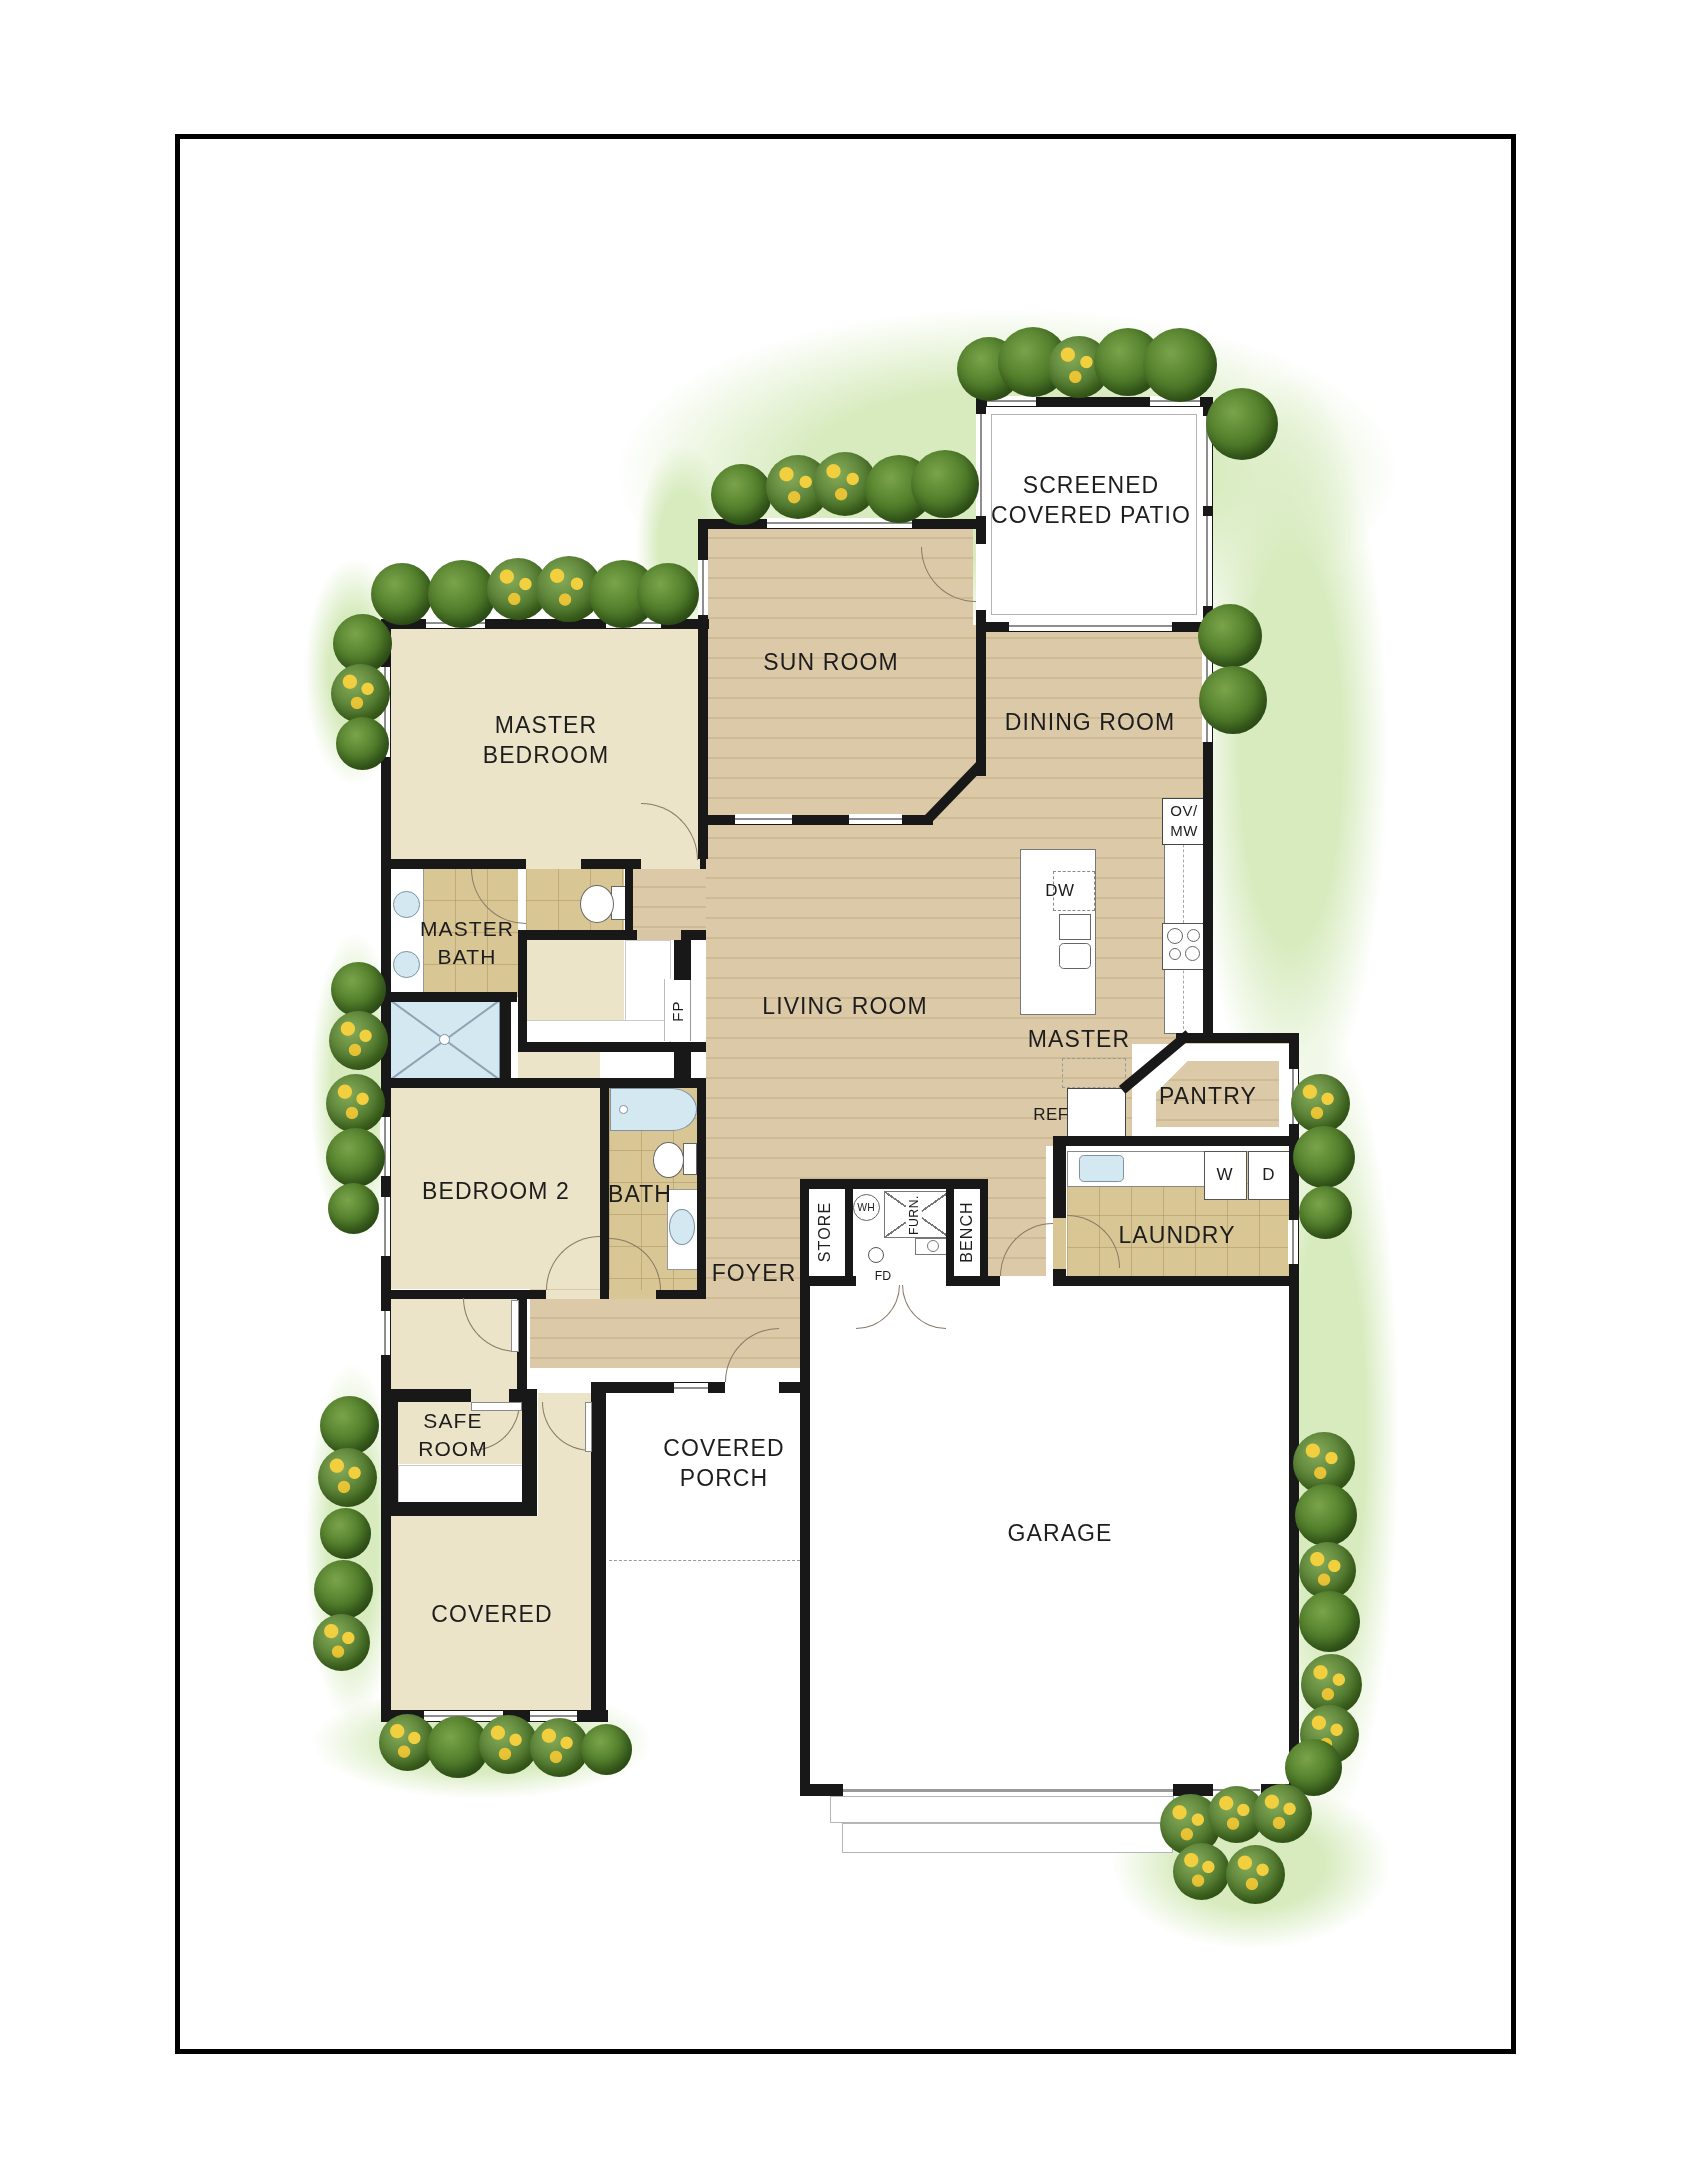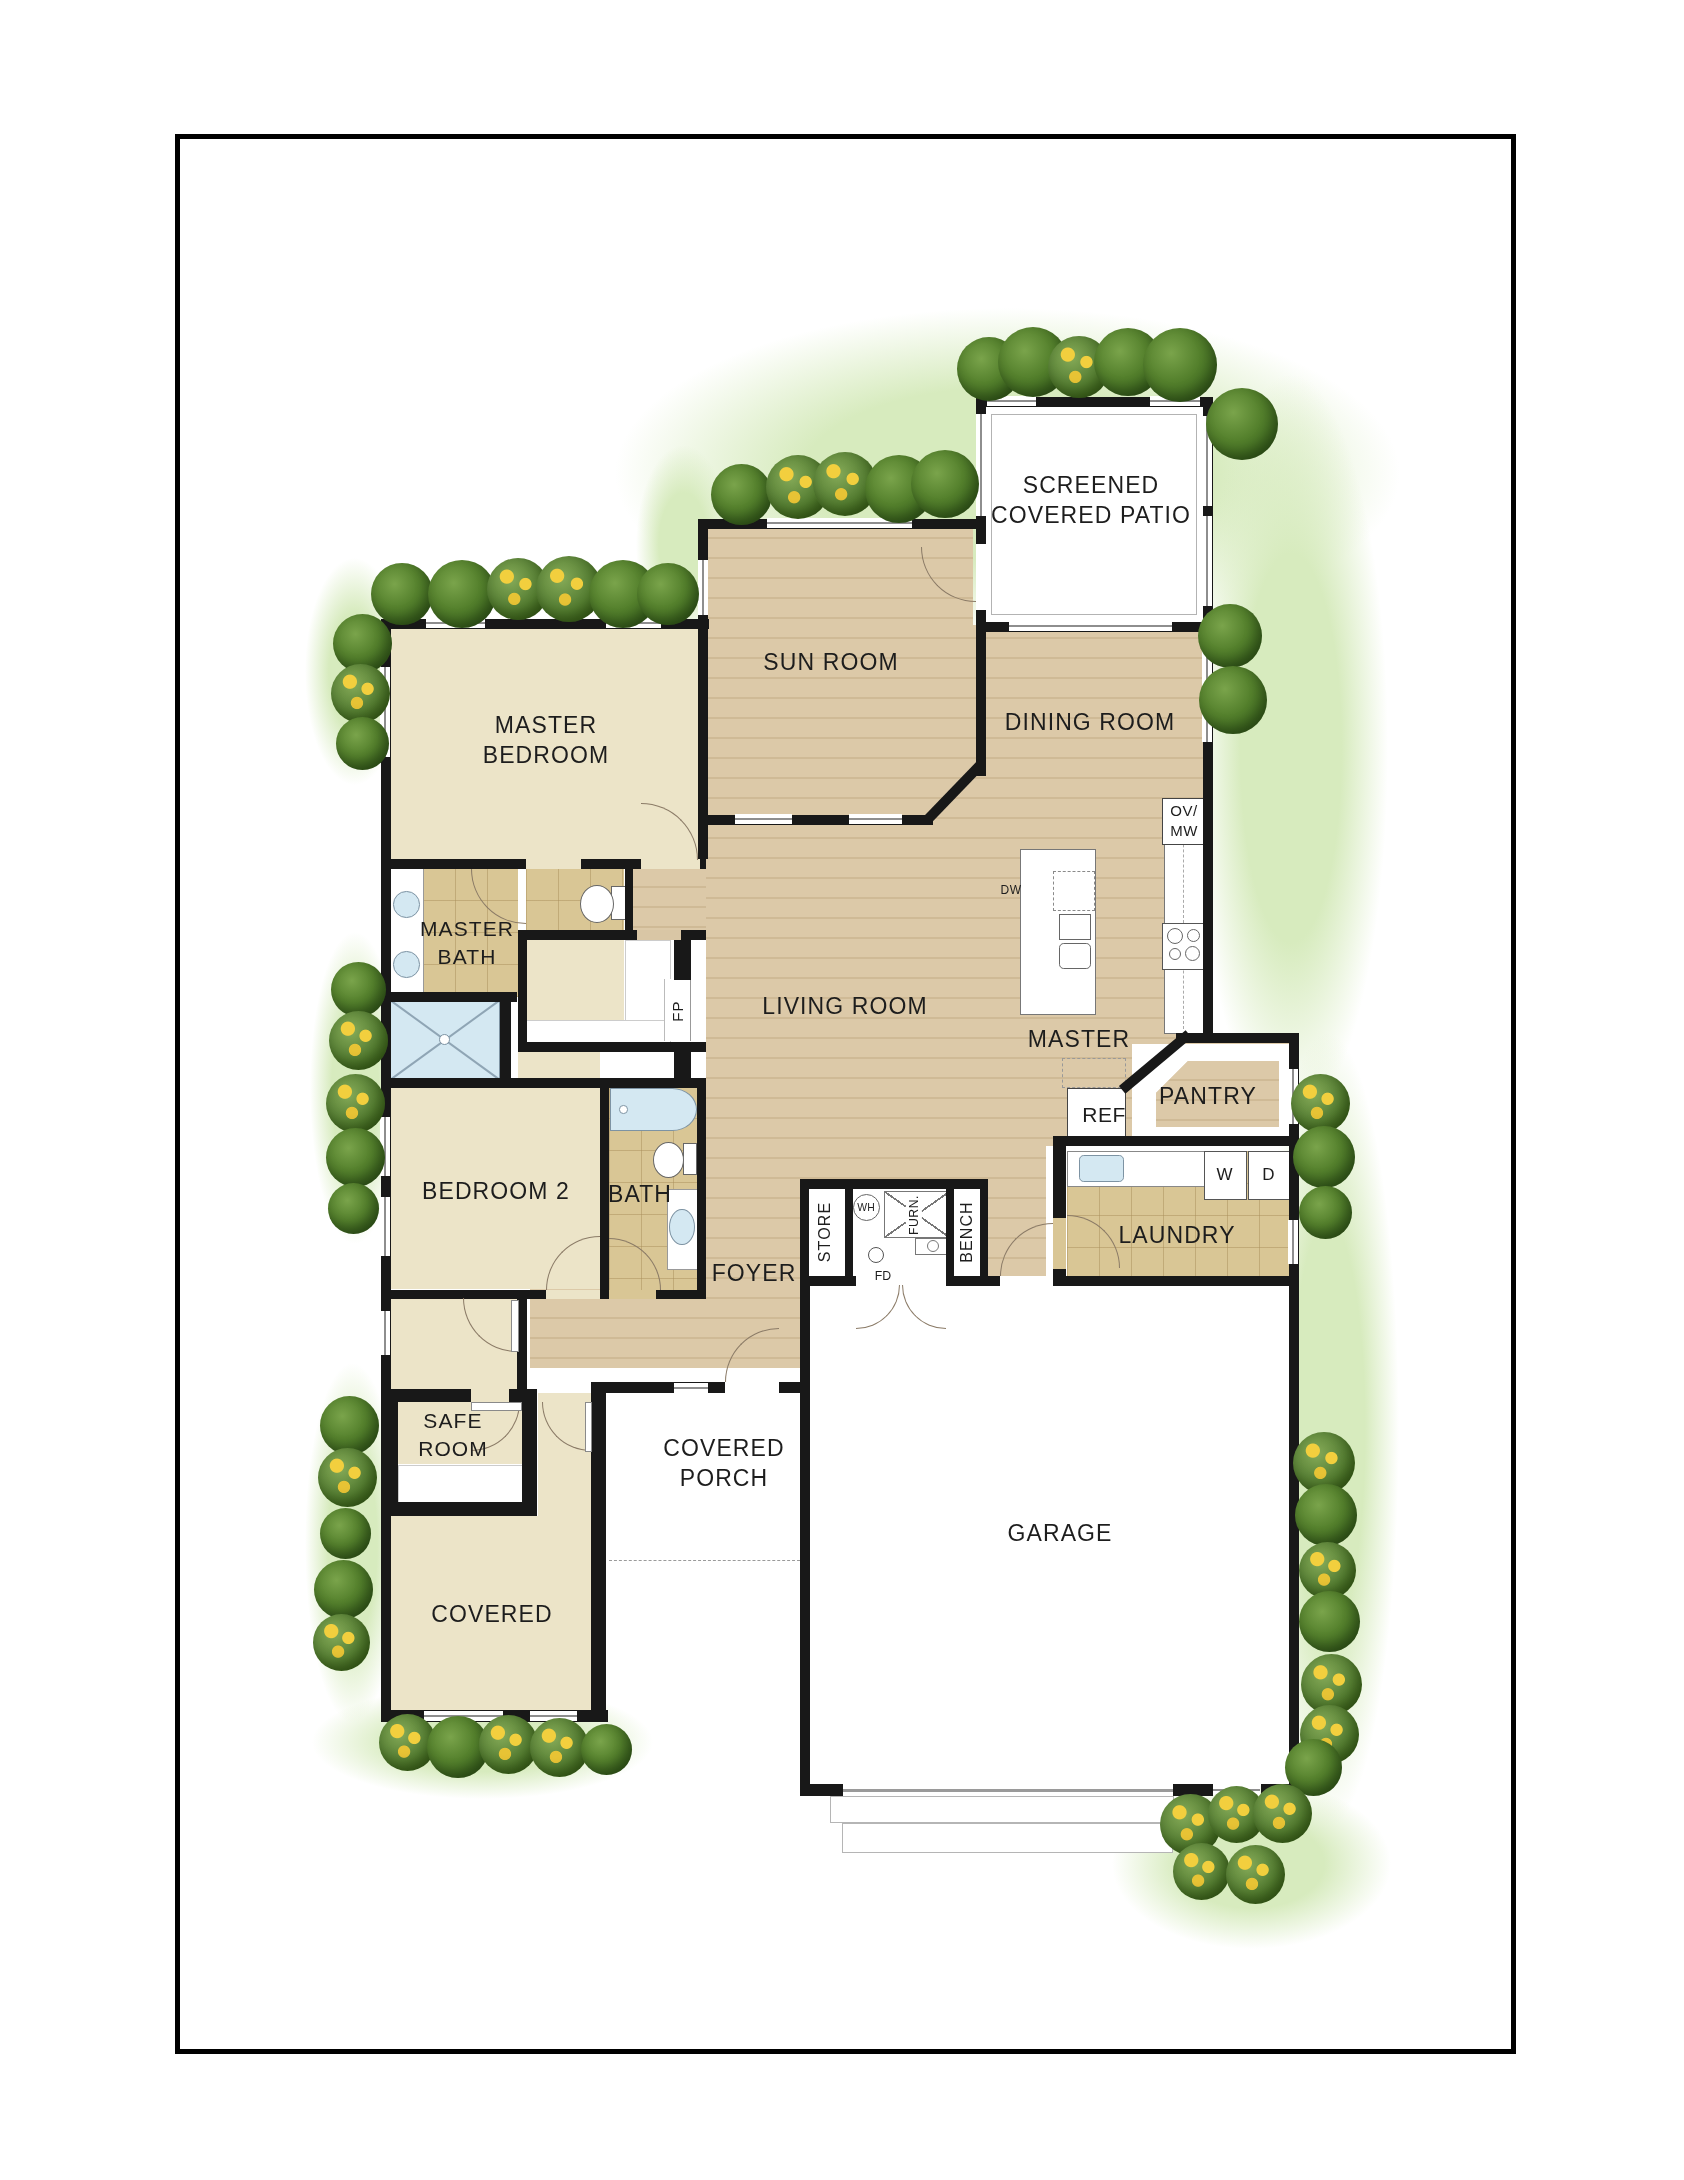--- a/index.html
+++ b/index.html
@@ -277,22 +277,22 @@
   <div class="lbl" style="left:1177px;top:1235px;font-size:23px">LAUNDRY</div>
   <div class="lbl" style="left:754px;top:1273px;font-size:23px">FOYER</div>
   <div class="lbl" style="left:453px;top:1435px;font-size:21px">SAFE
 ROOM</div>
   <div class="lbl" style="left:724px;top:1463px;font-size:23px">COVERED
 PORCH</div>
   <div class="lbl" style="left:492px;top:1614px;font-size:23px">COVERED</div>
   <div class="lbl" style="left:1060px;top:1533px;font-size:23px">GARAGE</div>
   <div class="lbl" style="left:1184px;top:821px;font-size:15px;letter-spacing:0.5px">OV/
 MW</div>
-  <div class="lbl" style="left:1011px;top:891px;font-size:12px;letter-spacing:0.5px">DW</div>
-  <div class="lbl" style="left:1104px;top:1115px;font-size:21px;letter-spacing:0.5px">REF</div>
+  <div class="lbl" style="left:1060px;top:891px;font-size:17px;letter-spacing:0.5px">DW</div>
+  <div class="lbl" style="left:1051px;top:1115px;font-size:17px;letter-spacing:0.5px">REF</div>
   <div class="lbl" style="left:1225px;top:1175px;font-size:17px">W</div>
   <div class="lbl" style="left:1269px;top:1175px;font-size:17px">D</div>
   <div class="lbl" style="left:866px;top:1208px;font-size:10.4px;letter-spacing:0">WH</div>
   <div class="lbl v" style="left:914px;top:1215px;font-size:12.3px;letter-spacing:0.5px;background:#fff">FURN.</div>
   <div class="lbl" style="left:883px;top:1276px;font-size:12.3px;letter-spacing:0">FD</div>
   <div class="lbl v" style="left:825px;top:1232px;font-size:16px">STORE</div>
   <div class="lbl v" style="left:967px;top:1232px;font-size:16px">BENCH</div>
   <div class="lbl v" style="left:678px;top:1011px;font-size:15px">FP</div>
 
   <div class="bush" style="left:957px;top:337px;width:64px;height:64px"></div>

